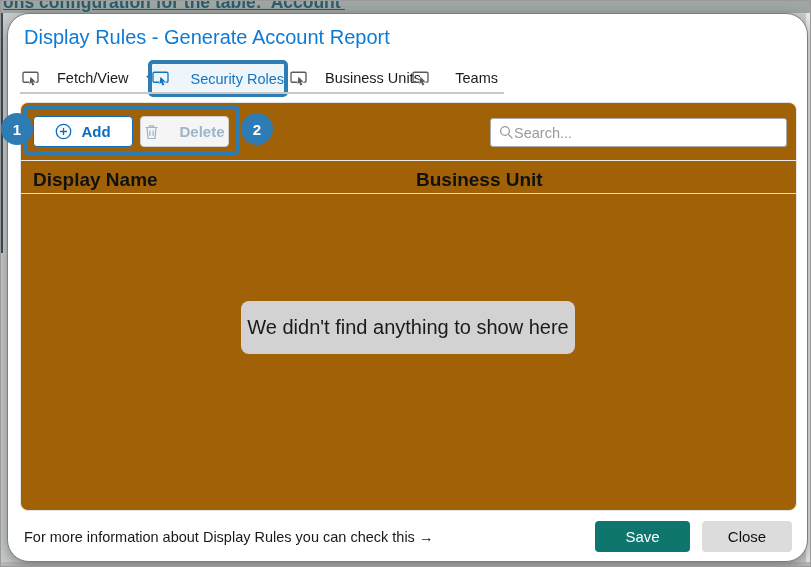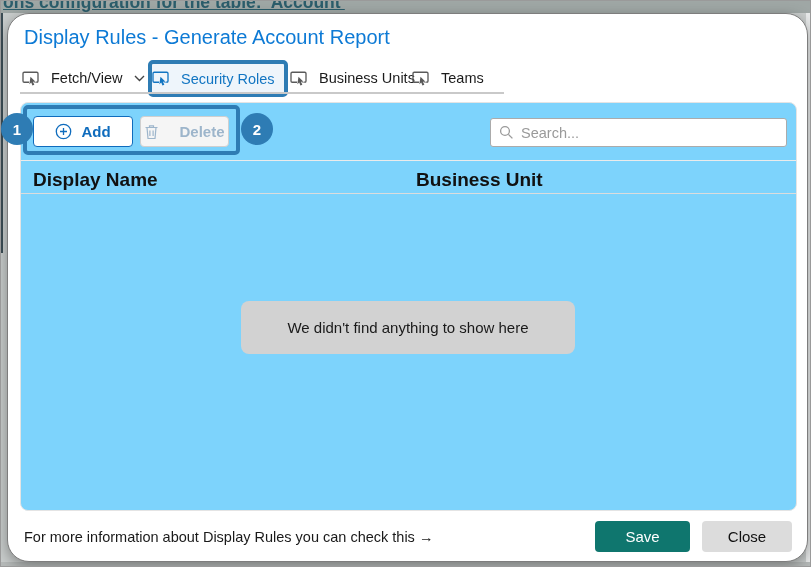--- a/index.html
+++ b/index.html
@@ -31,74 +31,74 @@
     box-shadow:0 4px 14px rgba(0,0,0,.35);
   }
   .dlg-title{
     position:absolute; left:16px; top:12px;
     font-size:20px; color:#0d7ad5; white-space:nowrap;
   }
 
   
   .tab{
     position:absolute; top:48px; height:32px;
-    display:flex; align-items:center; justify-content:flex-start; gap:12px;
+    display:flex; align-items:center; justify-content:space-between; gap:18px;
     font-size:14.5px; color:#1b1b1b; cursor:default; white-space:nowrap;
   }
   .tab .ticon{ display:inline-flex; color:#5a5a5a; }
   .tab-fetch{ left:14px; width:126px; }
   .tab-security{
     left:140px; top:46px; width:140px; height:37px;
     border:4px solid #2e7cb4; border-radius:5px; background:#eef5fb;
     color:#1175c2;
   }
   .tab-security .ticon{ color:#1175c2; }
   .tab-business{ left:282px; width:122px; }
   .tab-teams{ left:404px; width:86px; }
   .tab-underline{
     position:absolute; left:12px; top:78px; width:484px; height:2px; background:#c9c9c9;
   }
 
   
   .panel{
     position:absolute; left:12px; top:88px; width:777px; height:409px;
-    border:1px solid #e4e4e4; border-radius:8px; background:#7dd3fc;
+    border:1px solid #e4e4e4; border-radius:8px; background:#a16207;
   }
   .btn-add{
     position:absolute; left:12px; top:13px; width:100px; height:31px;
     display:flex; align-items:center; justify-content:center; gap:9px;
     background:#fff; border:1px solid #0f6cbd; border-radius:4px;
     color:#0f6cbd; font-size:15px; font-weight:600; cursor:pointer;
   }
   .btn-delete{
     position:absolute; left:119px; top:13px; width:89px; height:31px;
     display:flex; align-items:center; justify-content:center; gap:20px;
     background:#f5f5f5; border:1px solid #cfcfcf; border-radius:4px;
     color:#9db5cb; font-size:15px; font-weight:600;
   }
   .searchbox{
     position:absolute; left:469px; top:15px; width:297px; height:29px;
-    display:flex; align-items:center; gap:7px; padding-left:8px;
+    display:flex; align-items:center; padding-left:8px;
     border:1px solid #ababab; border-radius:3px; background:#fff;
   }
   .searchbox input{
     border:none; outline:none; flex:1; font-size:14.5px; height:100%;
     font-family:"Liberation Sans", sans-serif; color:#444; background:transparent;
   }
   .searchbox input::placeholder{ color:#9a9a9a; }
   .sep-toolbar{ position:absolute; left:0; top:57px; width:100%; height:1px; background:#ebebeb; }
   .col-header{ position:absolute; top:66px; font-size:19px; font-weight:700; color:#111; }
   .col-display{ left:12px; }
   .col-bunit{ left:395px; }
   .sep-header{ position:absolute; left:0; top:90px; width:100%; height:1px; background:#dcdcdc; }
   .empty-state{
     position:absolute; left:220px; top:198px; width:334px; height:53px;
     background:#d2d2d2; border-radius:8px;
     display:flex; align-items:center; justify-content:center;
-    font-size:15px; color:#1a1a1a;
+    font-size:20px; color:#1a1a1a;
   }
 
   
   .footer-text{
     position:absolute; left:16px; top:515px;
     font-size:14.5px; color:#1a1a1a; white-space:nowrap;
   }
   .btn-save{
     position:absolute; left:587px; top:507px; width:95px; height:31px;
     background:#0f766e; color:#fff; border:none; border-radius:4px;

